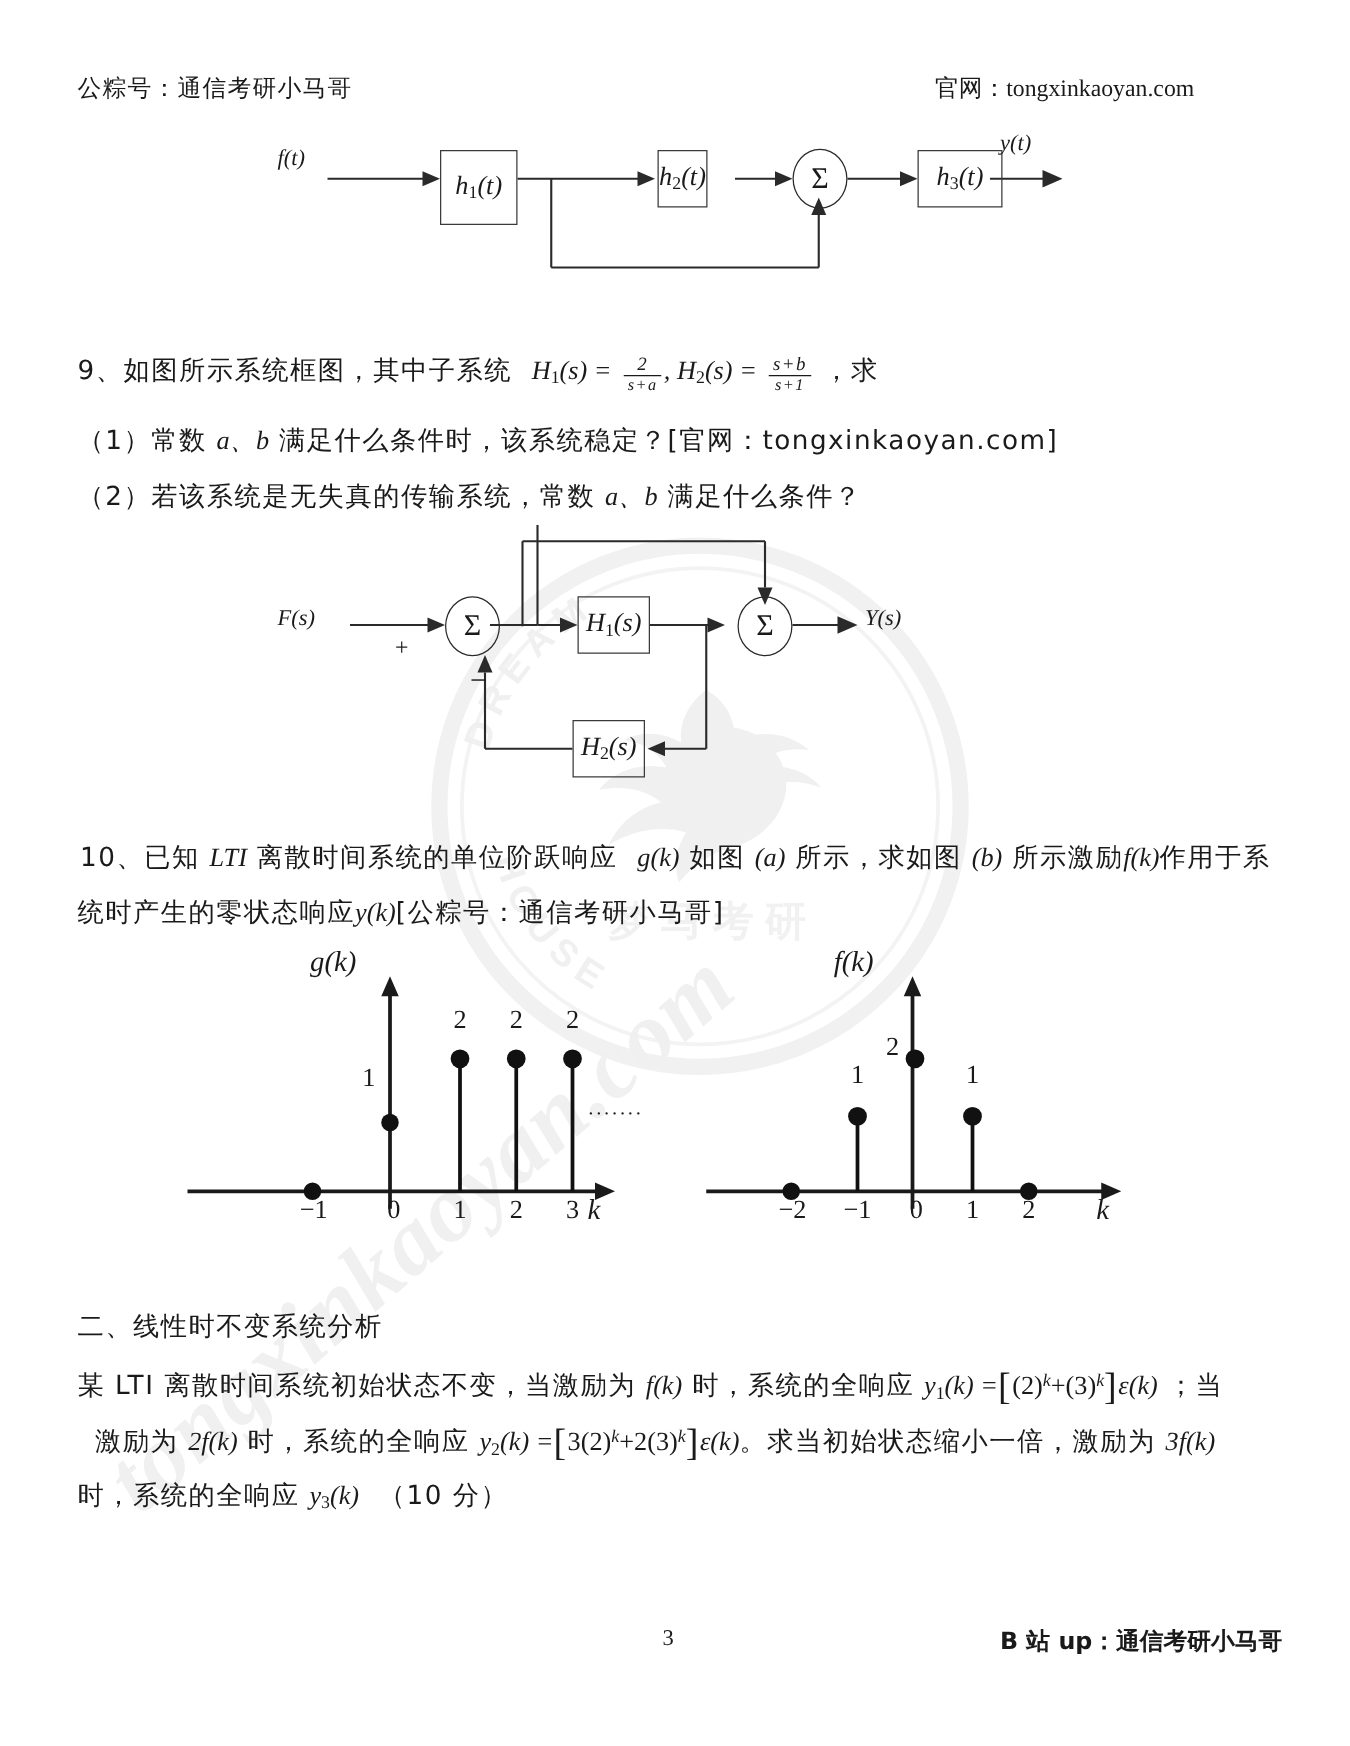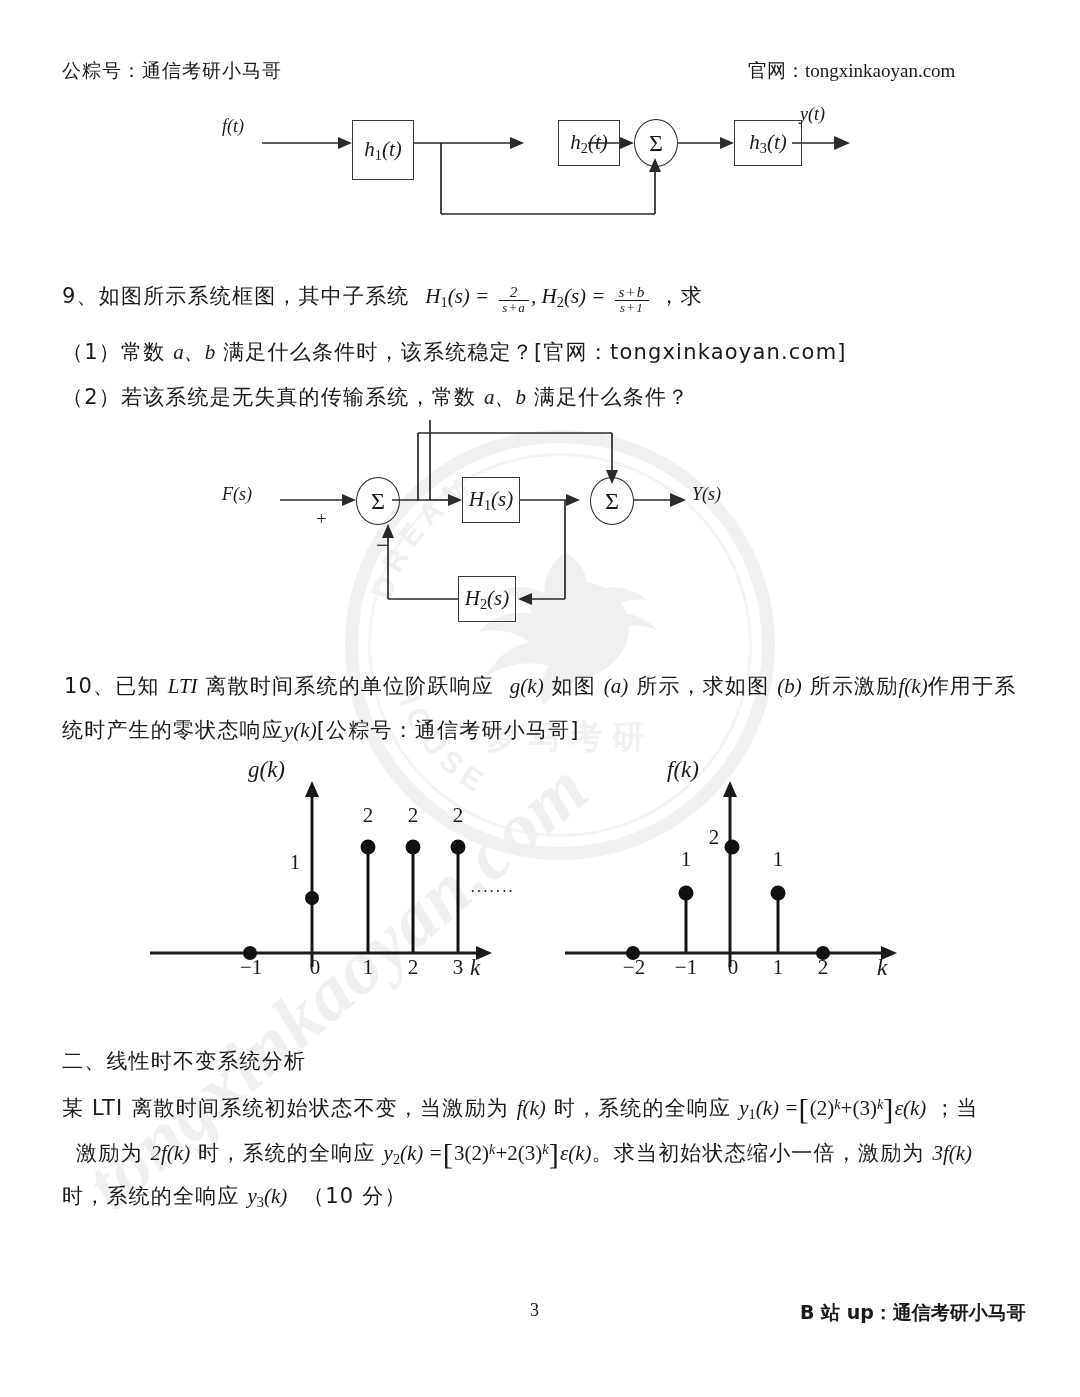--- a/index.html
+++ b/index.html
@@ -177,21 +177,21 @@
       </svg>
 
       <div class="lbl" style="left:222px;top:116px;">
         <span>f(t)</span>
       </div>
 
       <div class="blk" style="left:352px;top:120px;width:62px;height:60px;">
         <span><span class="math">h</span><sub class="mathup">1</sub><span class="math">(t)</span></span>
       </div>
 
-      <div class="blk" style="left:526px;top:120px;width:62px;height:46px;margin-left:32px;">
+      <div class="blk" style="left:526px;top:120px;width:40px;height:46px;">
         <span><span class="math">h</span><sub class="mathup">2</sub><span class="math">(t)</span></span>
       </div>
 
       <div class="circ" style="left:634px;top:119px;width:44px;height:48px;">
         <span>Σ</span>
       </div>
 
       <div class="blk" style="left:734px;top:120px;width:68px;height:46px;">
         <span><span class="math">h</span><sub class="mathup">3</sub><span class="math">(t)</span></span>
       </div>

